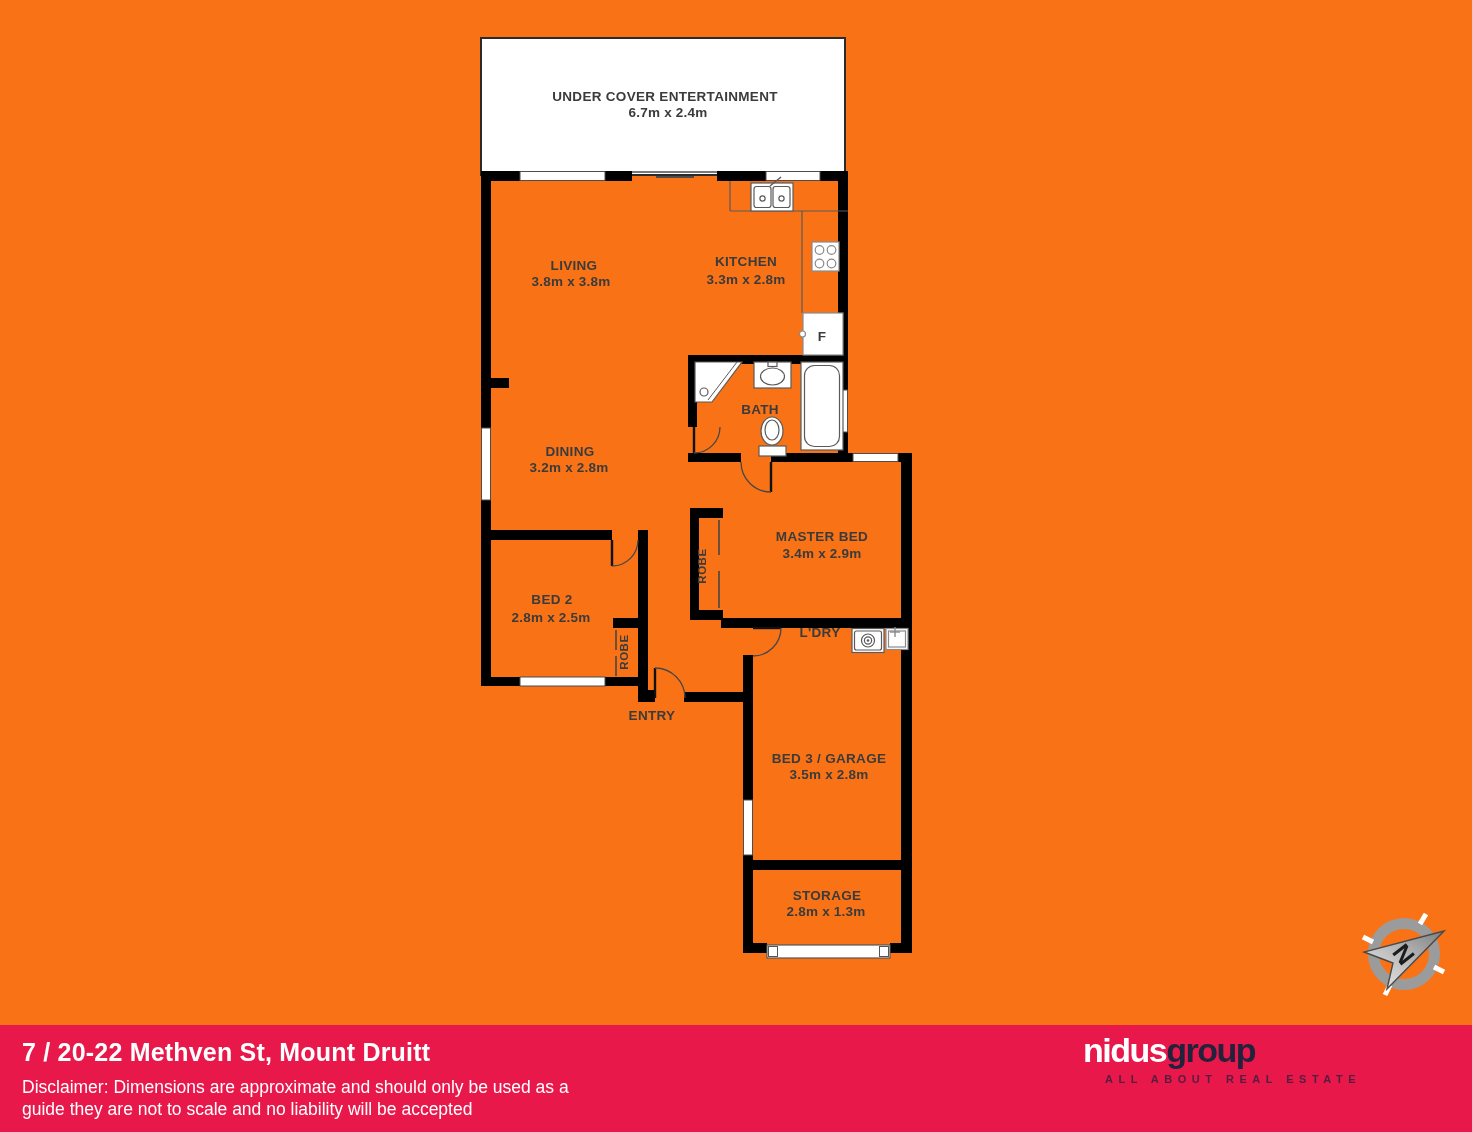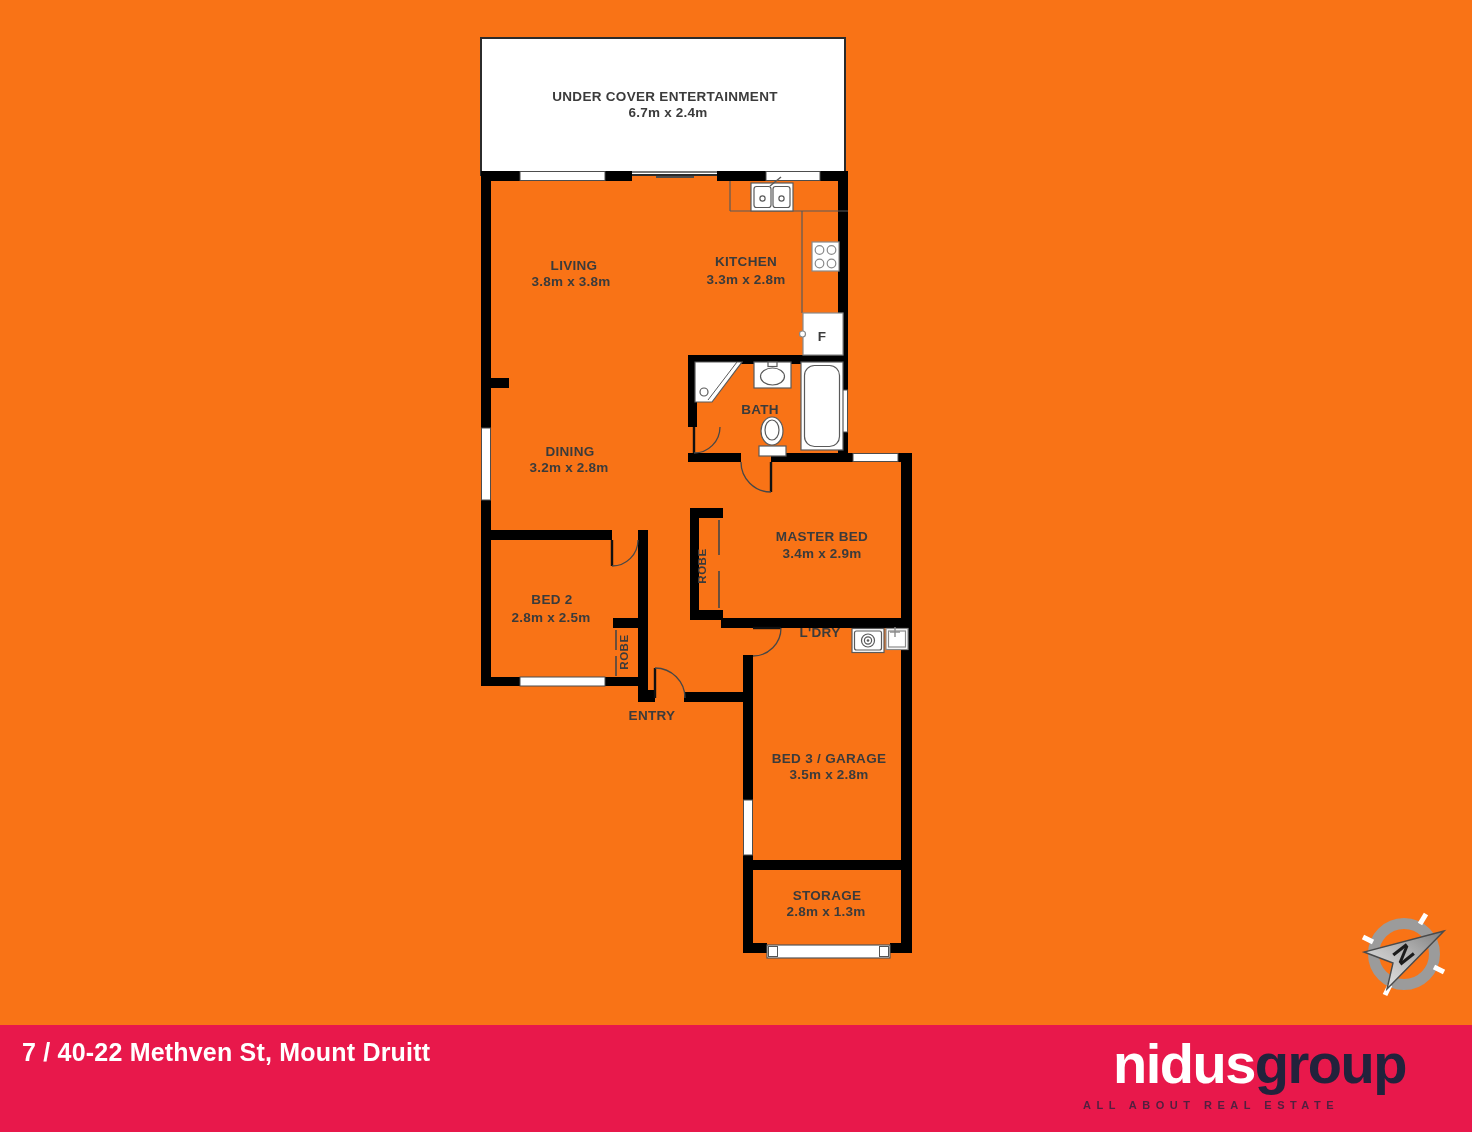--- a/index.html
+++ b/index.html
@@ -16,23 +16,23 @@
   .fixture-light{stroke:#8a8a8a;stroke-width:1.2;fill:#fff;}
   .door-arc{stroke:#474747;stroke-width:1.3;fill:none;}
   .door-leaf{stroke:#111;stroke-width:2.4;}
   .window{fill:#fff;stroke:#4d4d4d;stroke-width:1;}
   .slide-line{stroke:#474747;stroke-width:1.6;}
   .banner{position:absolute;left:0;top:1025px;width:1472px;height:107px;}
   .addr-block{position:absolute;left:22px;top:13px;color:#ffffff;}
   .address{font-size:25px;font-weight:bold;letter-spacing:.2px;}
   .disclaimer{margin-top:9px;font-size:17.5px;line-height:22px;font-weight:normal;color:#ffffff;}
   .brand{position:absolute;left:1083px;top:6px;width:300px;}
-  .brand-name{font-size:56px;font-weight:bold;letter-spacing:-1.5px;color:#ffffff;white-space:nowrap;margin-left:30px;}
+  .brand-name{font-size:34px;font-weight:bold;letter-spacing:-1.5px;color:#ffffff;white-space:nowrap;}
   .brand-name .secondary{font-weight:bold;}
-  .tagline{margin-top:3px;text-align:left;font-size:11px;letter-spacing:5.5px;
+  .tagline{margin-top:3px;text-align:center;font-size:11px;letter-spacing:5.5px;
            font-weight:bold;opacity:.75;}
 </style>
 </head>
 <body>
 
 <div class="page">
 
 <svg class="plan-svg" width="1472" height="1025" viewBox="0 0 1472 1025">
   <defs>
     <linearGradient id="arrowGrad" x1="0" y1="1" x2="1" y2="0">
@@ -255,21 +255,25 @@
     </g>
     <polygon points="40,-23 -40,-2 -11,9 -17,35" fill="url(#arrowGrad)" stroke="#4a4a4a" stroke-width="1.4"></polygon>
     <g transform="rotate(52)">
       <text x="0" y="9" text-anchor="middle" font-size="25" font-weight="bold" fill="#1c1c1c" font-family="Liberation Sans, sans-serif">N</text>
     </g>
   </g>
 </svg>
 
 <div class="banner" style="background: rgb(232, 24, 75);">
   <div class="addr-block">
-    <div class="address">7 / 40-22 Methven St, Mount Druitt</div>
+    <div class="address">7 / 20-22 Methven St, Mount Druitt</div>
+    <div class="disclaimer">
+      <div>Disclaimer: Dimensions are approximate and should only be used as a</div>
+      <div>guide they are not to scale and no liability will be accepted</div>
+    </div>
   </div>
   <div class="brand">
     <div class="brand-name"><span>nidus</span><span class="secondary" style="color: rgb(34, 34, 60);">group</span></div>
     <div class="tagline" style="color: rgb(34, 34, 60);">ALL ABOUT REAL ESTATE</div>
   </div>
 </div>
 
 </div>
 
 </body></html>

